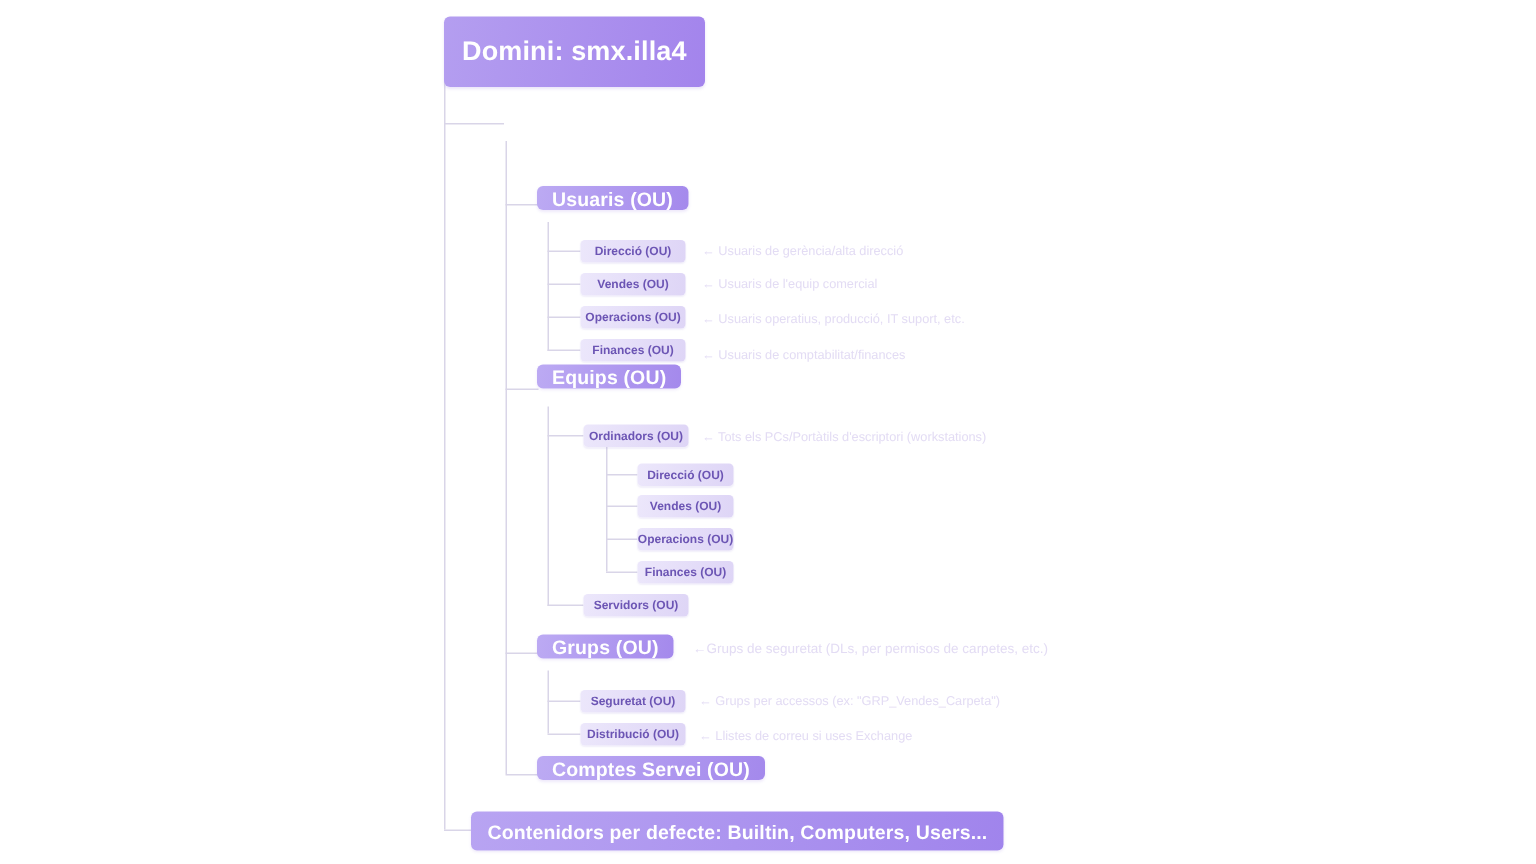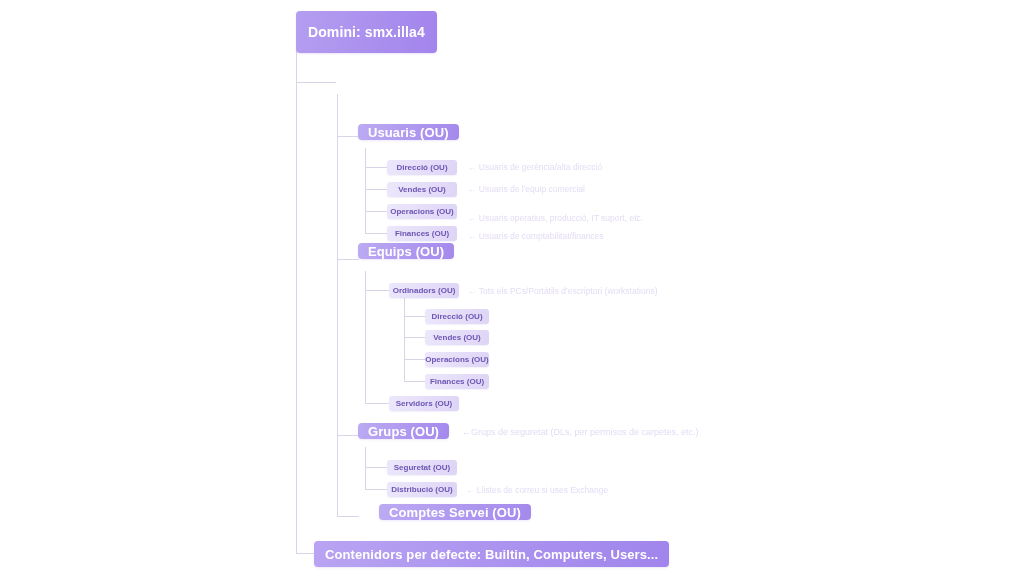--- a/index.html
+++ b/index.html
@@ -35,24 +35,24 @@
     display: flex;
     align-items: center;
     white-space: nowrap;
     border-radius: 4px;
     color: #ffffff;
     letter-spacing: 0.1px;
   }
   
   .lvl0 {
     background: linear-gradient(100deg, #b49ef0 0%, #a384ec 100%);
-    font-size: 14px;
+    font-size: 18px;
     font-weight: bold;
     padding: 0 12px;
-    height: 42px;
+    height: 47px;
     box-shadow: 0 1px 2px rgba(140,110,220,0.18);
   }
   
   .lvl1 {
     background: linear-gradient(100deg, #b8a4f2 0%, #a084ec 100%);
     font-size: 13px;
     font-weight: bold;
     padding: 0 11px;
     height: 26px;
     box-shadow: 0 1px 2px rgba(140,110,220,0.16);
@@ -145,21 +145,21 @@
   <div class="note" style="left:468px; top:161px;">← Usuaris de gerència/alta direcció</div>
 
   <div class="leaf" style="left:387px; top:182px; width:70px;">
     <span>Vendes (OU)</span>
   </div>
   <div class="note" style="left:468px; top:183px;">← Usuaris de l'equip comercial</div>
 
   <div class="leaf" style="left:387px; top:204px; width:70px;">
     <span>Operacions (OU)</span>
   </div>
-  <div class="note" style="left:468px; top:206px;margin-top:6px;">← Usuaris operatius, producció, IT suport, etc.</div>
+  <div class="note" style="left:468px; top:206px;">← Usuaris operatius, producció, IT suport, etc.</div>
 
   <div class="leaf" style="left:387px; top:226px; width:70px;">
     <span>Finances (OU)</span>
   </div>
   <div class="note" style="left:468px; top:230px;">← Usuaris de comptabilitat/finances</div>
 
   <div class="node lvl2" style="left:358px; top:243px;">
     <span>Equips (OU)</span>
   </div>
 
@@ -186,27 +186,28 @@
   </div>
 
   <div class="node lvl2" style="left:358px; top:423px;">
     <span>Grups (OU)</span>
   </div>
   <div class="note big" style="left:462px; top:426px;">←Grups de seguretat (DLs, per permisos de carpetes, etc.)</div>
 
   <div class="leaf" style="left:387px; top:460px; width:70px;">
     <span>Seguretat (OU)</span>
   </div>
+  <div class="note" style="left:466px; top:461px;">← Grups per accessos (ex: "GRP_Vendes_Carpeta")</div>
 
   <div class="leaf" style="left:387px; top:482px; width:70px;">
     <span>Distribució (OU)</span>
   </div>
   <div class="note" style="left:466px; top:484px;">← Llistes de correu si uses Exchange</div>
 
-  <div class="node lvl2" style="left:358px; top:504px;margin-left:21px;">
+  <div class="node lvl2" style="left:358px; top:504px;">
     <span>Comptes Servei (OU)</span>
   </div>
 
   <div class="node lvl1" style="left:314px; top:541px;">
     <span>Contenidors per defecte: Builtin, Computers, Users...</span>
   </div>
 
 </div>
 
 </body></html>

